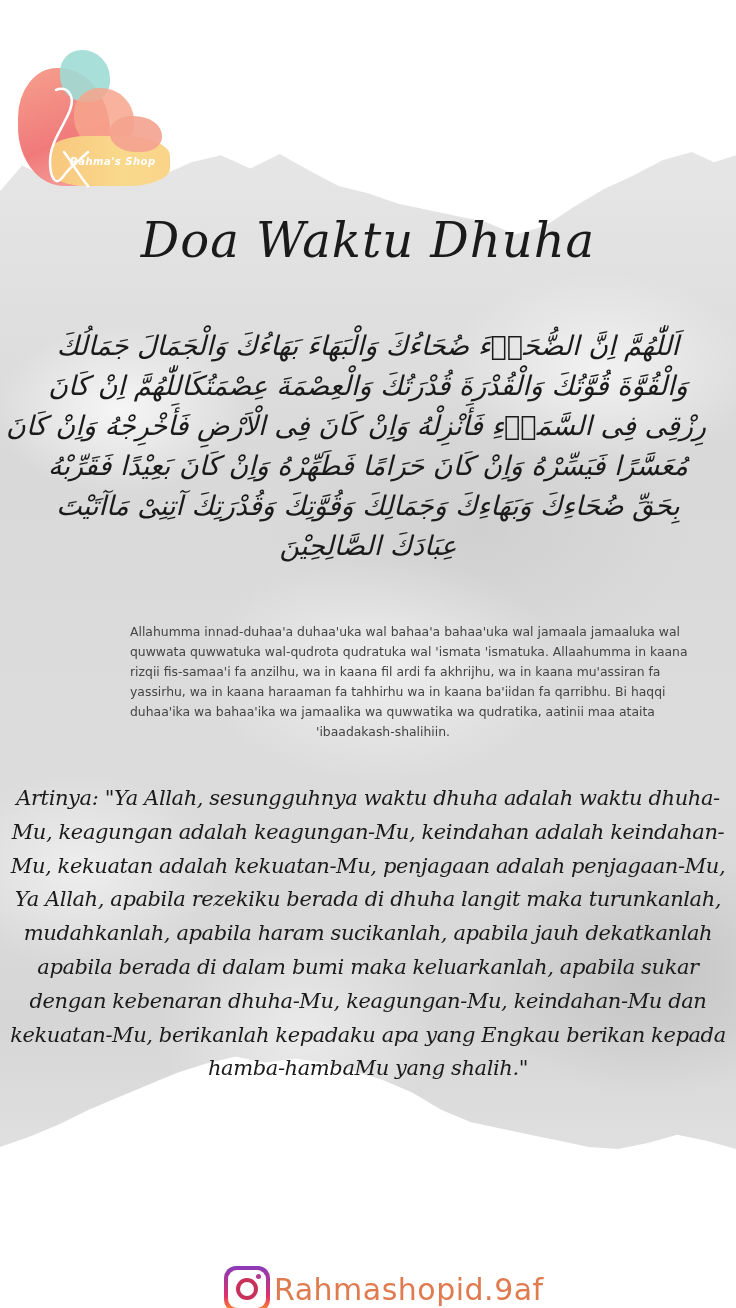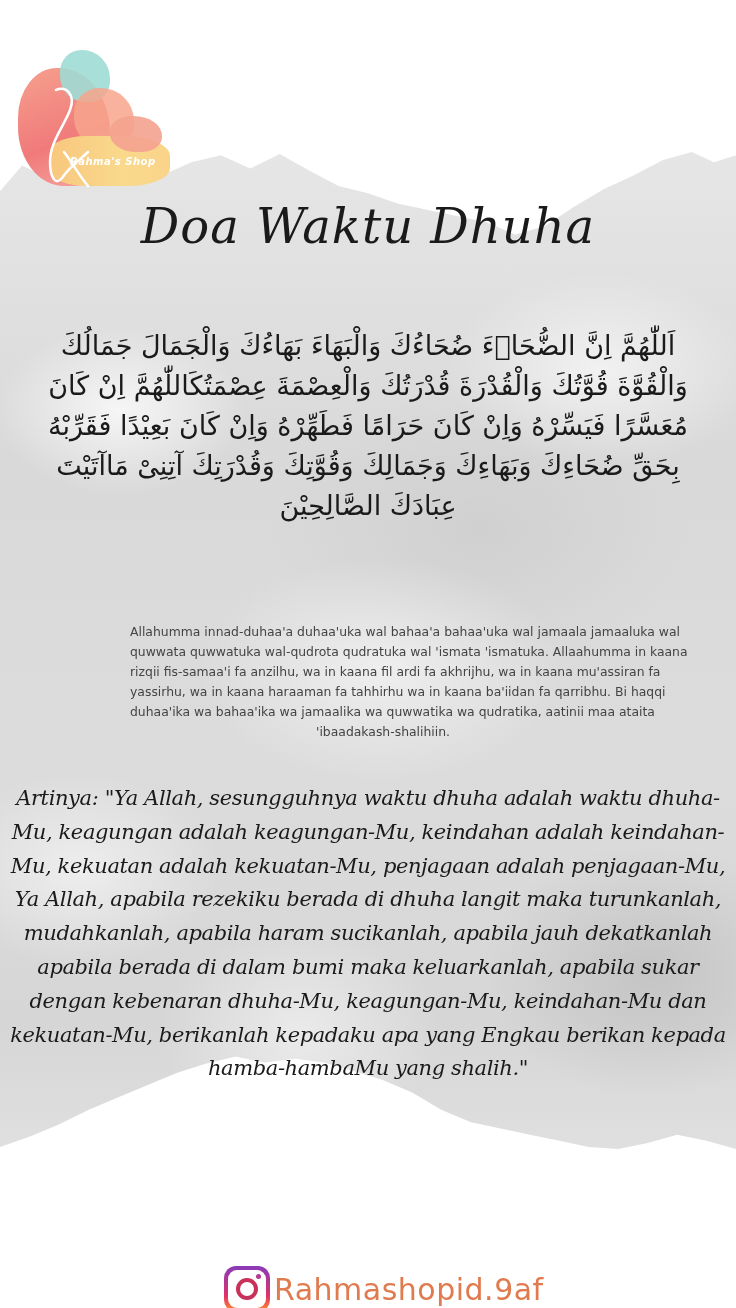--- a/index.html
+++ b/index.html
@@ -69,21 +69,21 @@
       position: absolute;
       left: 22px;
       top: 34px;
       width: 60px;
       height: 110px;
     }
     
     .title {
       position: absolute;
       left: 0;
-      top: 198px;
+      top: 212px;
       width: 736px;
       text-align: center;
       font-family: "DejaVu Serif", serif;
       font-style: italic;
       font-size: 48px;
       font-weight: normal;
       color: #1a1a1a;
       letter-spacing: 1px;
     }
     
@@ -92,21 +92,21 @@
       left: 30px;
       top: 326px;
       width: 676px;
       direction: rtl;
       text-align: center;
       font-family: "DejaVu Sans", sans-serif;
       font-size: 27px;
       line-height: 40px;
       color: #1a1a1a;
     }
-    .arabic span { display: block; white-space: nowrap; }
+    .arabic span { display: block; white-space: nowrap; font-style: italic; }
     
     .latin {
       position: absolute;
       left: 100px;
       top: 622px;
       width: 536px;
       text-align: center;
       font-family: "DejaVu Sans", sans-serif;
       font-size: 12.4px;
       line-height: 20px;
@@ -191,20 +191,21 @@
     <path d="M20 8 C 30 4, 40 12, 34 28 C 28 44, 14 60, 14 80 C 14 96, 20 104, 26 96 C 34 84, 46 76, 52 70 M 28 70 C 36 80, 42 92, 52 104" fill="none" stroke="#ffffff" stroke-width="2.5" stroke-linecap="round"></path>
   </svg>
   <div class="logo-text">Rahma's Shop</div>
 </div>
 
 <div class="title">Doa Waktu Dhuha</div>
 
 <div class="arabic">
   <span>اَللّٰهُمَّ اِنَّ الضُّحَاۤءَ ضُحَاءُكَ وَالْبَهَاءَ بَهَاءُكَ وَالْجَمَالَ جَمَالُكَ</span>
   <span>وَالْقُوَّةَ قُوَّتُكَ وَالْقُدْرَةَ قُدْرَتُكَ وَالْعِصْمَةَ عِصْمَتُكَاللّٰهُمَّ اِنْ كَانَ</span>
+  <span>رِزْقِى فِى السَّمَاۤءِ فَأَنْزِلْهُ وَاِنْ كَانَ فِى الْاَرْضِ فَأَخْرِجْهُ وَاِنْ كَانَ</span>
   <span>مُعَسَّرًا فَيَسِّرْهُ وَاِنْ كَانَ حَرَامًا فَطَهِّرْهُ وَاِنْ كَانَ بَعِيْدًا فَقَرِّبْهُ</span>
   <span>بِحَقِّ ضُحَاءِكَ وَبَهَاءِكَ وَجَمَالِكَ وَقُوَّتِكَ وَقُدْرَتِكَ آتِنِىْ مَاآتَيْتَ</span>
   <span>عِبَادَكَ الصَّالِحِيْنَ</span>
 </div>
 
 <div class="latin">
   <span>Allahumma innad-duhaa'a duhaa'uka wal bahaa'a bahaa'uka wal jamaala jamaaluka wal</span>
   <span>quwwata quwwatuka wal-qudrota qudratuka wal 'ismata 'ismatuka. Allaahumma in kaana</span>
   <span>rizqii fis-samaa'i fa anzilhu, wa in kaana fil ardi fa akhrijhu, wa in kaana mu'assiran fa</span>
   <span>yassirhu, wa in kaana haraaman fa tahhirhu wa in kaana ba'iidan fa qarribhu. Bi haqqi</span>

